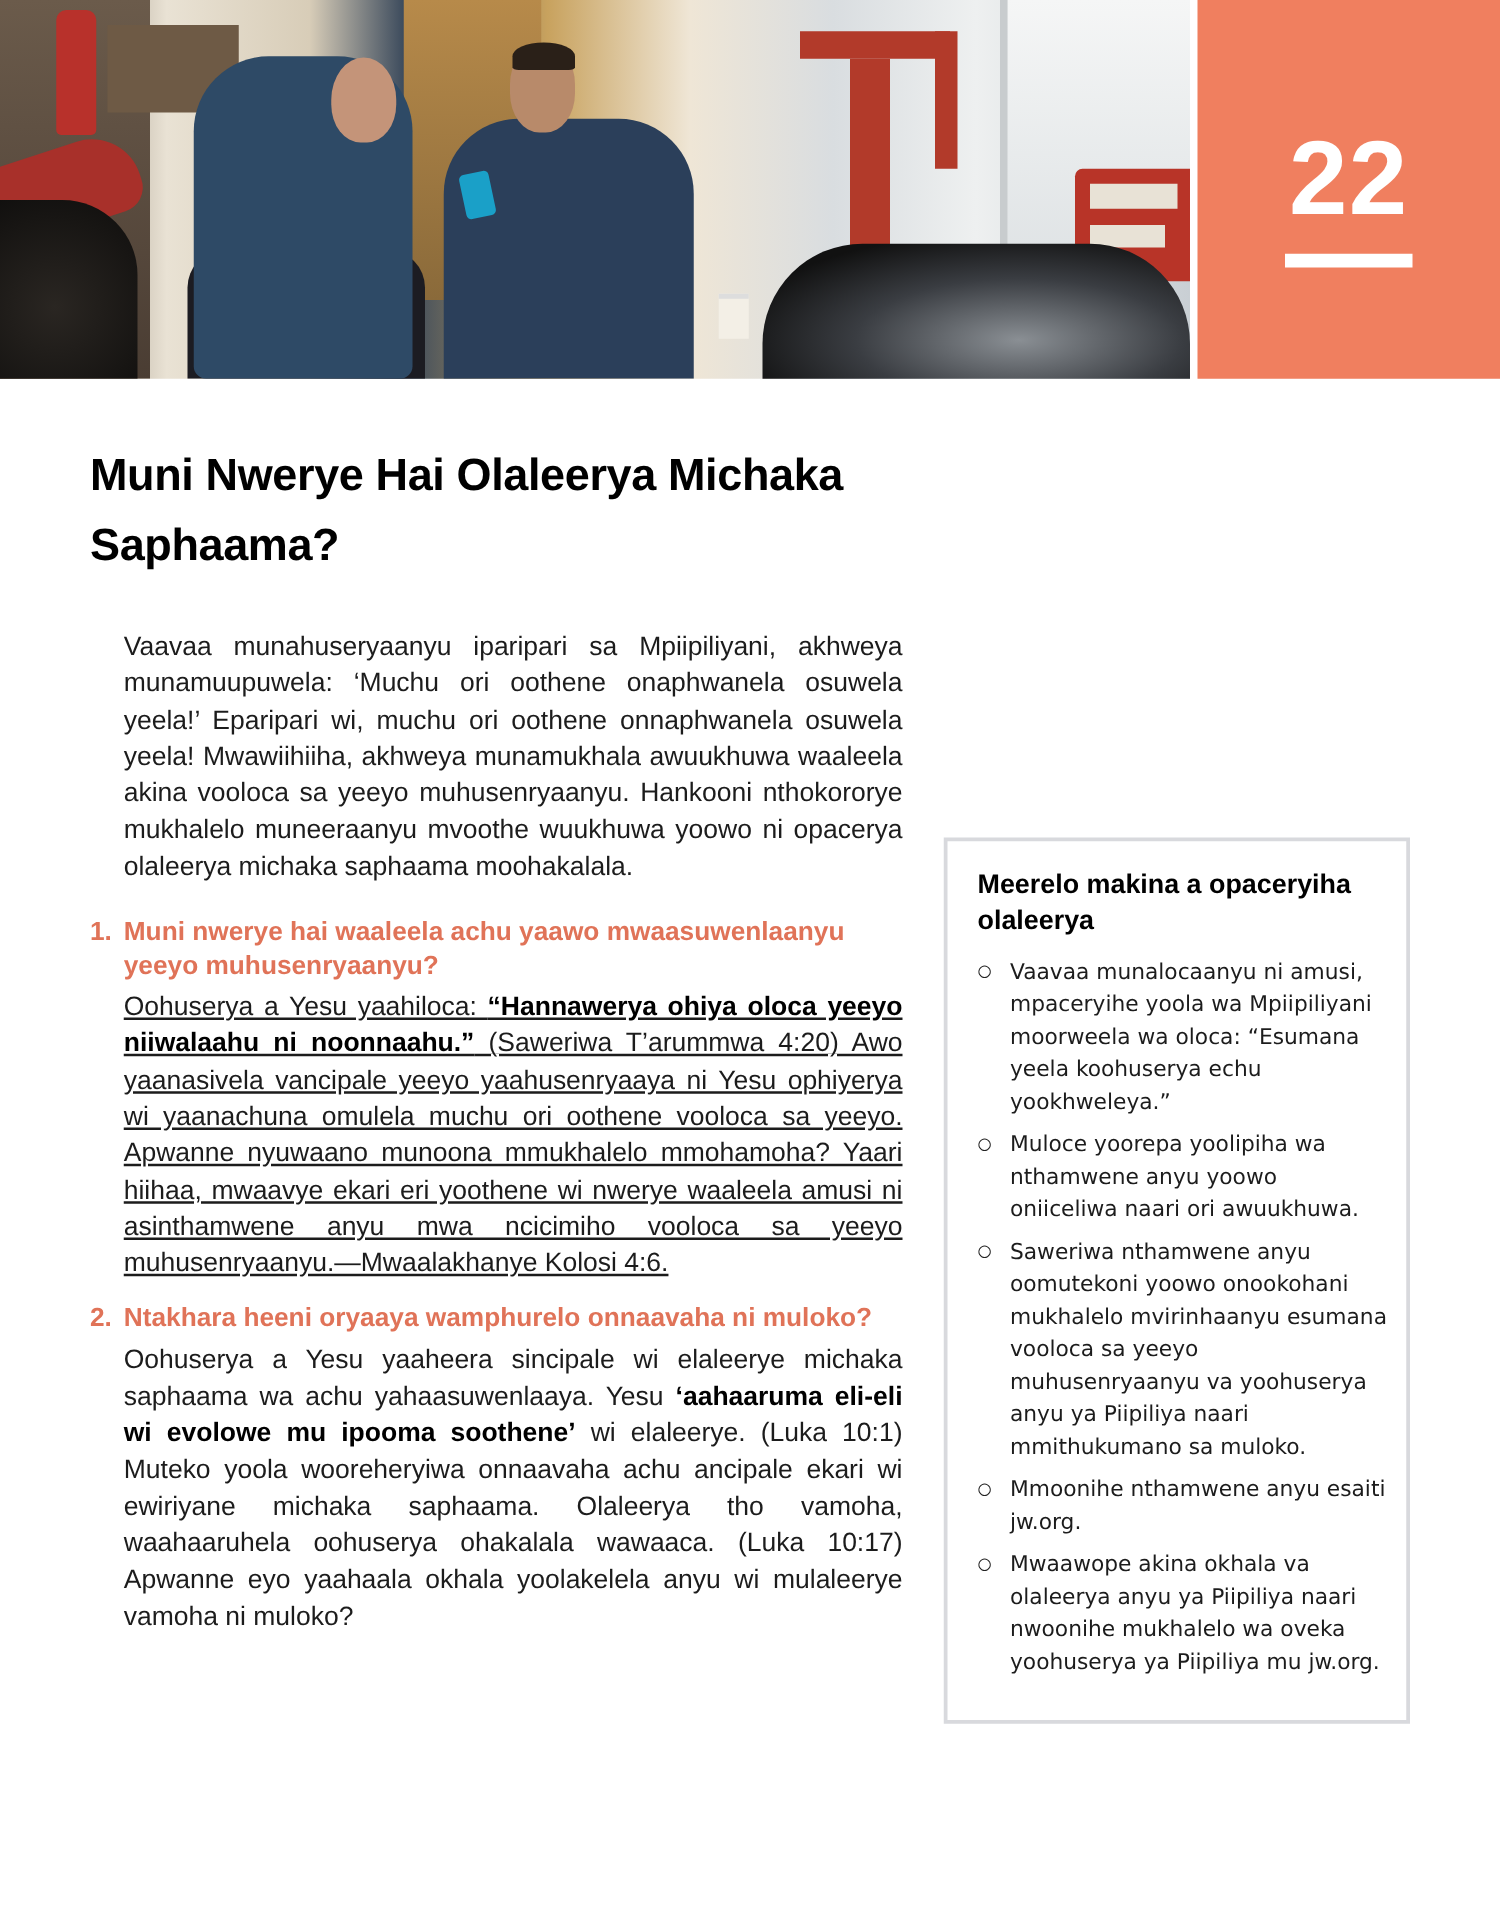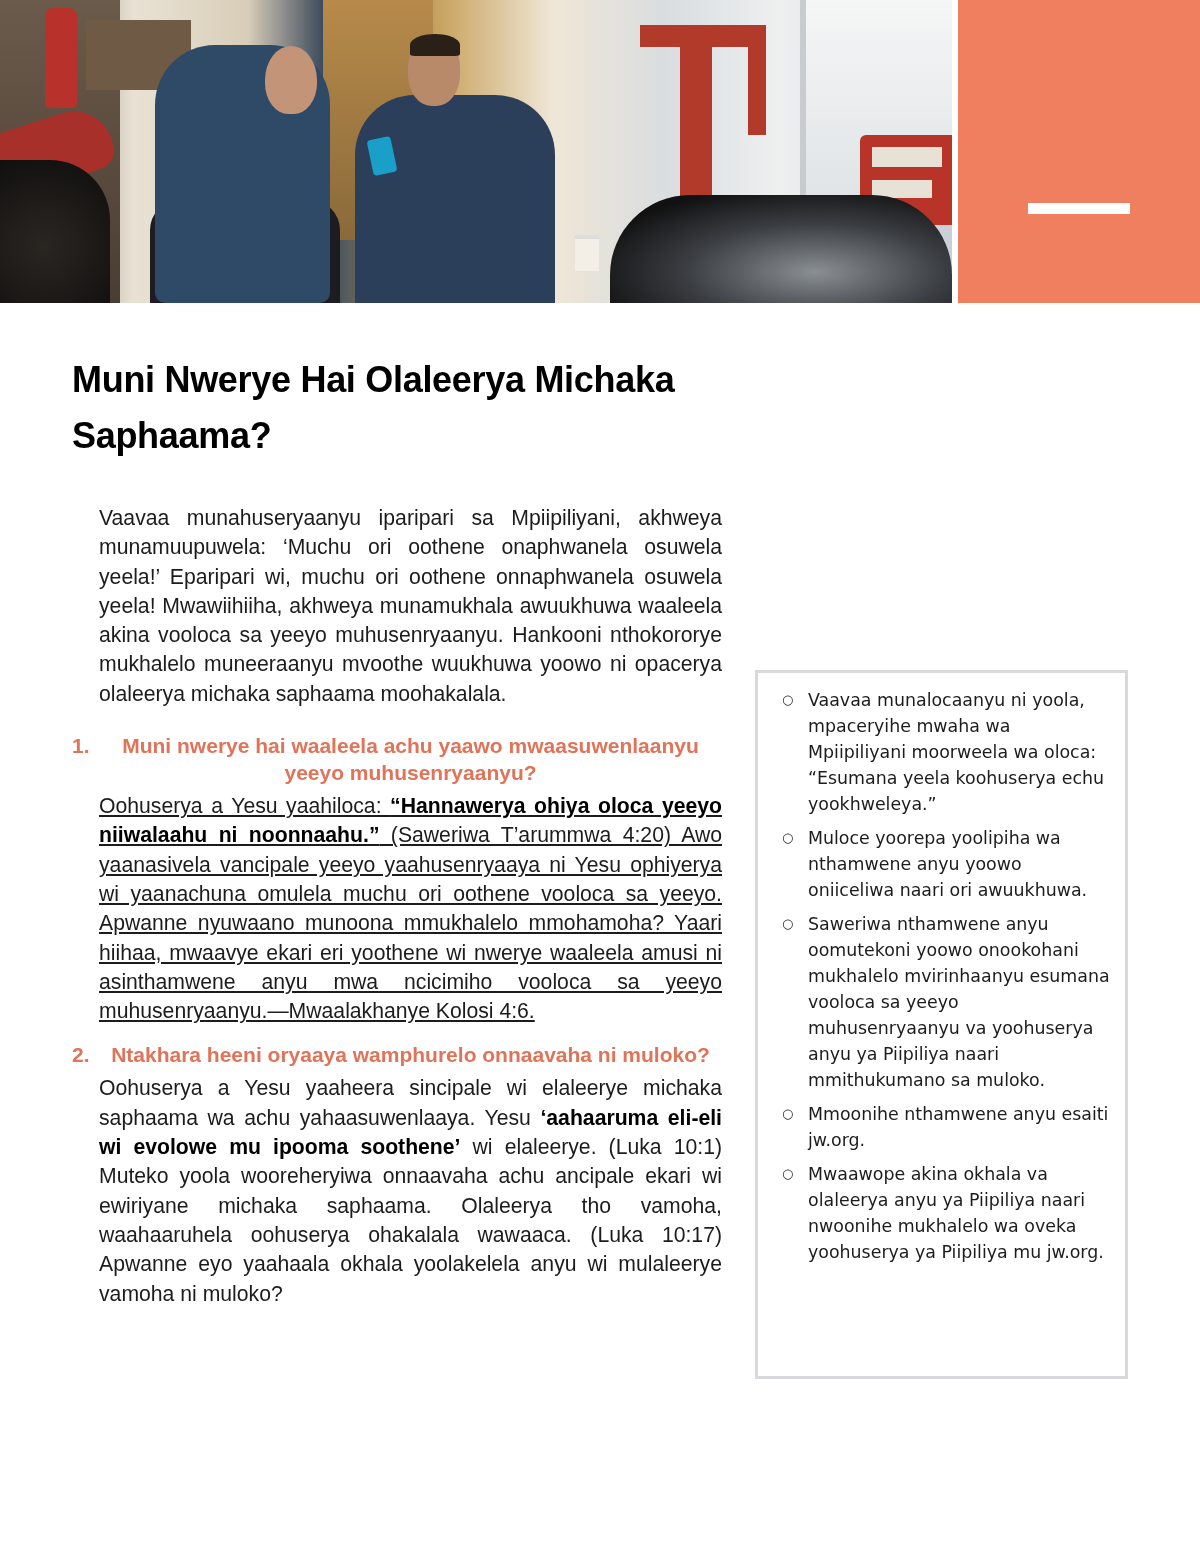--- a/index.html
+++ b/index.html
@@ -42,21 +42,21 @@
   
   .title { position:absolute; left:72px; top:352px; width:700px; margin:0;
            font-family:"Liberation Sans", sans-serif; font-weight:700; font-size:36px; line-height:56px; color:#000; letter-spacing:-0.3px; }
 
   
   .body-col { position:absolute; left:72px; top:503px; width:650px; }
   .para { margin:0 0 0 27px; font-family:"Liberation Sans", sans-serif; font-size:21.2px; line-height:29.3px; text-align:justify; color:#1c1c1c; }
   .para b { font-weight:700; color:#000; }
   .question { display:flex; margin:0; font-family:"Liberation Sans", sans-serif; font-weight:700; font-size:21px; line-height:27px; color:#e07358; }
   .question .qnum { width:27px; flex:none; }
-  .question .qtext { flex:1;text-align:center; }
+  .question .qtext { flex:1; }
   .q1 { margin-top:24px; }
   .q1-para { margin-top:5px;text-decoration:underline; }
   .q2 { margin-top:16px; }
   .q2-para { margin-top:5px; }
 
   
   .tips-box { position:absolute; left:755px; top:670px; width:373px; height:709px; border:3px solid #d8d9dd; box-sizing:border-box; background:#fff; }
   .tips-title { margin:20px 22px 0 24px; font-family:"Liberation Sans", sans-serif; font-weight:700; font-size:21.5px; line-height:29px; color:#000; }
   .tips-list { list-style:none; margin:14px 0 0 0; padding:0 14px 0 24px; }
   .tips-list li { display:flex; font-family:"DejaVu Sans", sans-serif; font-size:17.4px; line-height:26px; color:#1c1c1c; margin-bottom:8px; }
@@ -88,20 +88,21 @@
   </div>
   <div class="meter">
     <div class="gauge"></div>
     <div class="gauge2"></div>
   </div>
   <div class="cup"></div>
   <div class="bike"></div>
 </div>
 
 <div class="chapter-block">
+  <div class="chapter-number">22</div>
   <div class="chapter-rule"></div>
 </div>
 
 <h1 class="title">Muni Nwerye Hai Olaleerya Michaka Saphaama?</h1>
 
 <div class="body-col">
   <p class="para">Vaavaa munahuseryaanyu iparipari sa Mpiipiliyani, akhweya munamuupuwela: ‘Muchu ori oothene onaphwanela osuwela yeela!’ Eparipari wi, muchu ori oothene onnaphwanela osuwela yeela! Mwawiihiiha, akhweya munamukhala awuukhuwa waaleela akina vooloca sa yeeyo muhusenryaanyu. Hankooni nthokororye mukhalelo muneeraanyu mvoothe wuukhuwa yoowo ni opacerya olaleerya michaka saphaama moohakalala.</p>
 
   <div class="question q1">
     <span class="qnum">1.</span>
@@ -110,24 +111,25 @@
   <p class="para q1-para"><span>Oohuserya a Yesu yaahiloca: </span><b>“Hannawerya ohiya oloca yeeyo niiwalaahu ni noonnaahu.”</b><span> (Saweriwa T’arummwa 4:20) Awo yaanasivela vancipale yeeyo yaahusenryaaya ni Yesu ophiyerya wi yaanachuna omulela muchu ori oothene vooloca sa yeeyo. Apwanne nyuwaano munoona mmukhalelo mmohamoha? Yaari hiihaa, mwaavye ekari eri yoothene wi nwerye waaleela amusi ni asinthamwene anyu mwa ncicimiho vooloca sa yeeyo muhusenryaanyu.—Mwaalakhanye Kolosi 4:6.</span></p>
 
   <div class="question q2">
     <span class="qnum">2.</span>
     <span class="qtext">Ntakhara heeni oryaaya wamphurelo onnaavaha ni muloko?</span>
   </div>
   <p class="para q2-para"><span>Oohuserya a Yesu yaaheera sincipale wi elaleerye michaka saphaama wa achu yahaasuwenlaaya. Yesu </span><b>‘aahaaruma eli-eli wi evolowe mu ipooma soothene’</b><span> wi elaleerye. (Luka 10:1) Muteko yoola wooreheryiwa onnaavaha achu ancipale ekari wi ewiriyane michaka saphaama. Olaleerya tho vamoha, waahaaruhela oohuserya ohakalala wawaaca. (Luka 10:17) Apwanne eyo yaahaala okhala yoolakelela anyu wi mulaleerye vamoha ni muloko?</span></p>
 </div>
 
 <aside class="tips-box">
+  <div class="tips-title">Meerelo makina a opaceryiha olaleerya</div>
   <ul class="tips-list">
     <li>
         <span class="bullet">○</span>
-        <span class="tip-text">Vaavaa munalocaanyu ni yoola, mpaceryihe mwaha wa Mpiipiliyani moorweela wa oloca: “Esumana yeela koohuserya echu yookhweleya.”</span>
+        <span class="tip-text">Vaavaa munalocaanyu ni amusi, mpaceryihe yoola wa Mpiipiliyani moorweela wa oloca: “Esumana yeela koohuserya echu yookhweleya.”</span>
       </li>
     <li>
         <span class="bullet">○</span>
         <span class="tip-text">Muloce yoorepa yoolipiha wa nthamwene anyu yoowo oniiceliwa naari ori awuukhuwa.</span>
       </li>
     <li>
         <span class="bullet">○</span>
         <span class="tip-text">Saweriwa nthamwene anyu oomutekoni yoowo onookohani mukhalelo mvirinhaanyu esumana vooloca sa yeeyo muhusenryaanyu va yoohuserya anyu ya Piipiliya naari mmithukumano sa muloko.</span>
       </li>
     <li>

